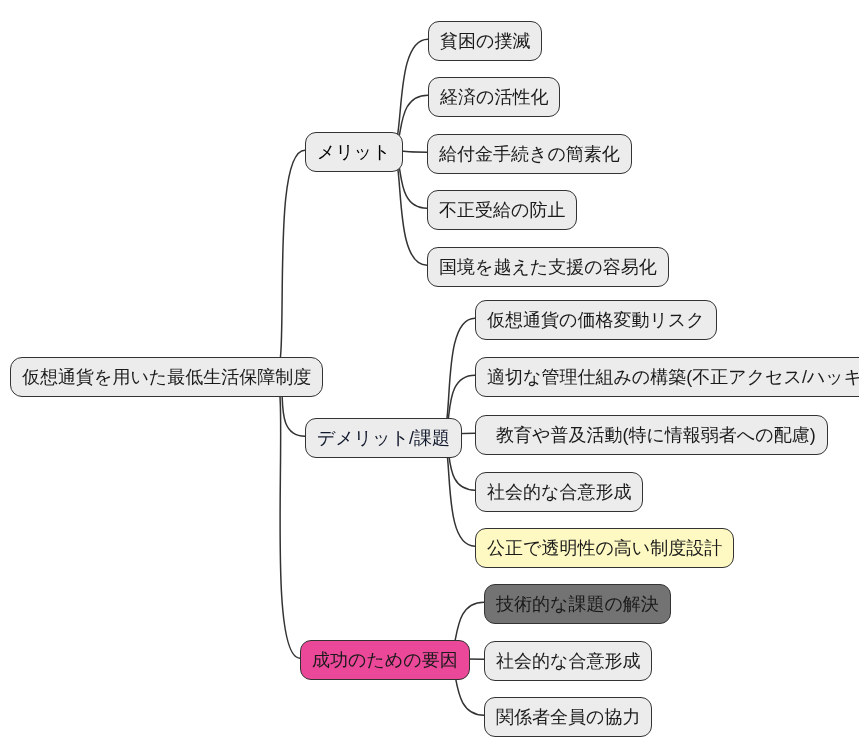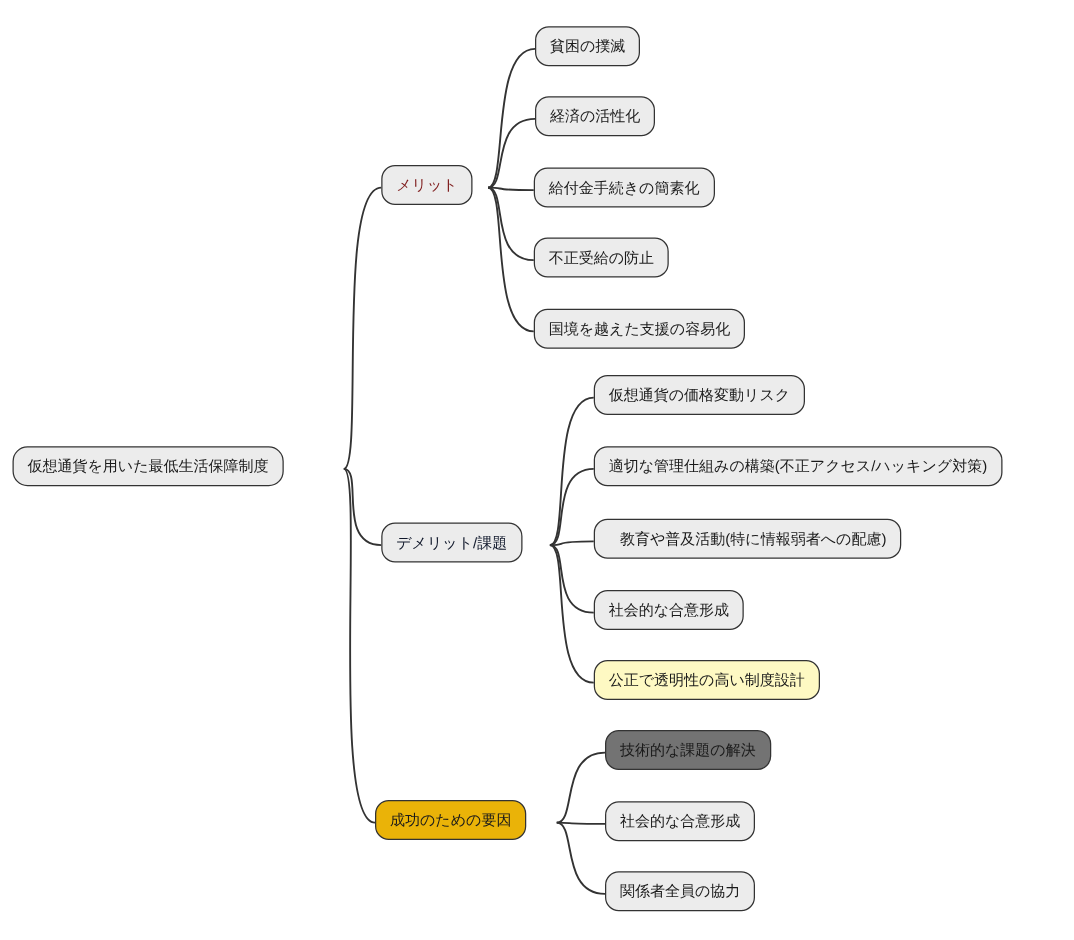--- a/index.html
+++ b/index.html
@@ -28,21 +28,21 @@
     box-sizing: border-box;
     display: flex;
     align-items: center;
     justify-content: center;
     white-space: nowrap;
     padding: 7px 11px;
     border: 1.5px solid #333333;
     border-radius: 11px;
     background: #ececec;
     color: #1a1a1a;
-    font-size: 12px;
+    font-size: 18px;
     line-height: 1.35;
   }
   .mindmap-node.root {
     border-radius: 12px;
   }
 </style>
 </head>
 <body>
 
 <div class="canvas" id="canvas" style="background: rgb(255, 255, 255);">
@@ -59,30 +59,30 @@
       <path d="M 439.9375 436.125 C 455.9375 436.125, 439 433.125, 475 433.125" fill="none" stroke="#333333" stroke-width="1.5"></path>
       <path d="M 439.9375 436.125 C 455.9375 436.125, 439 490.125, 475 490.125" fill="none" stroke="#333333" stroke-width="1.5"></path>
       <path d="M 439.9375 436.125 C 455.9375 436.125, 439 546.125, 475 546.125" fill="none" stroke="#333333" stroke-width="1.5"></path>
       <path d="M 275.0625 375.125 C 291.0625 375.125, 264 658.125, 300 658.125" fill="none" stroke="#333333" stroke-width="1.5"></path>
       <path d="M 445.40625 658.125 C 461.40625 658.125, 448 602.125, 484 602.125" fill="none" stroke="#333333" stroke-width="1.5"></path>
       <path d="M 445.40625 658.125 C 461.40625 658.125, 448 659.125, 484 659.125" fill="none" stroke="#333333" stroke-width="1.5"></path>
       <path d="M 445.40625 658.125 C 461.40625 658.125, 448 715.125, 484 715.125" fill="none" stroke="#333333" stroke-width="1.5"></path>
     </svg>
   <div id="nodes">
       <div class="mindmap-node root" style="left: 10px; top: 357px; background: rgb(236, 236, 236); border-color: rgb(51, 51, 51); color: rgb(26, 26, 26);">仮想通貨を用いた最低生活保障制度</div>
-      <div class="mindmap-node" style="left: 305px; top: 132px; background: rgb(236, 236, 236); border-color: rgb(51, 51, 51); color: #7f1d1d;">メリット</div>
+      <div class="mindmap-node" style="left: 305px; top: 132px; background: rgb(236, 236, 236); border-color: rgb(51, 51, 51); color: #000000;">メリット</div>
       <div class="mindmap-node" style="left: 428px; top: 21px; background: rgb(236, 236, 236); border-color: rgb(51, 51, 51); color: rgb(26, 26, 26);">貧困の撲滅</div>
       <div class="mindmap-node" style="left: 428px; top: 77px; background: rgb(236, 236, 236); border-color: rgb(51, 51, 51); color: rgb(26, 26, 26);">経済の活性化</div>
       <div class="mindmap-node" style="left: 427px; top: 134px; background: rgb(236, 236, 236); border-color: rgb(51, 51, 51); color: rgb(26, 26, 26);">給付金手続きの簡素化</div>
       <div class="mindmap-node" style="left: 427px; top: 190px; background: rgb(236, 236, 236); border-color: rgb(51, 51, 51); color: rgb(26, 26, 26); text-align: right;">不正受給の防止</div>
       <div class="mindmap-node" style="left: 427px; top: 247px; background: rgb(236, 236, 236); border-color: rgb(51, 51, 51); color: rgb(26, 26, 26);">国境を越えた支援の容易化</div>
       <div class="mindmap-node" style="left: 305px; top: 418px; background: rgb(236, 236, 236); border-color: rgb(51, 51, 51); color: #0f172a;">デメリット/課題</div>
       <div class="mindmap-node" style="left: 475px; top: 300px; background: rgb(236, 236, 236); border-color: rgb(51, 51, 51); color: rgb(26, 26, 26);">仮想通貨の価格変動リスク</div>
       <div class="mindmap-node" style="left: 475px; top: 357px; background: rgb(236, 236, 236); border-color: rgb(51, 51, 51); color: rgb(26, 26, 26);">適切な管理仕組みの構築(不正アクセス/ハッキング対策)</div>
       <div class="mindmap-node" style="left: 475px; top: 415px; background: rgb(236, 236, 236); border-color: rgb(51, 51, 51); color: rgb(26, 26, 26); padding-left: 20px;">教育や普及活動(特に情報弱者への配慮)</div>
       <div class="mindmap-node" style="left: 475px; top: 472px; background: rgb(236, 236, 236); border-color: rgb(51, 51, 51); color: rgb(26, 26, 26);">社会的な合意形成</div>
       <div class="mindmap-node" style="left: 475px; top: 528px; background: #fef9c3; border-color: rgb(51, 51, 51); color: rgb(26, 26, 26);">公正で透明性の高い制度設計</div>
-      <div class="mindmap-node" style="left: 300px; top: 640px; background: #eab308; border-color: rgb(51, 51, 51); color: rgb(26, 26, 26);">成功のための要因</div>
+      <div class="mindmap-node" style="left: 300px; top: 640px; background: #ec4899; border-color: rgb(51, 51, 51); color: rgb(26, 26, 26);">成功のための要因</div>
       <div class="mindmap-node" style="left: 484px; top: 584px; background: #737373; border-color: rgb(51, 51, 51); color: rgb(26, 26, 26);">技術的な課題の解決</div>
       <div class="mindmap-node" style="left: 484px; top: 641px; background: rgb(236, 236, 236); border-color: rgb(51, 51, 51); color: rgb(26, 26, 26);">社会的な合意形成</div>
       <div class="mindmap-node" style="left: 484px; top: 697px; background: rgb(236, 236, 236); border-color: rgb(51, 51, 51); color: rgb(26, 26, 26);">関係者全員の協力</div>
     </div>
 </div>
 
 </body></html>

